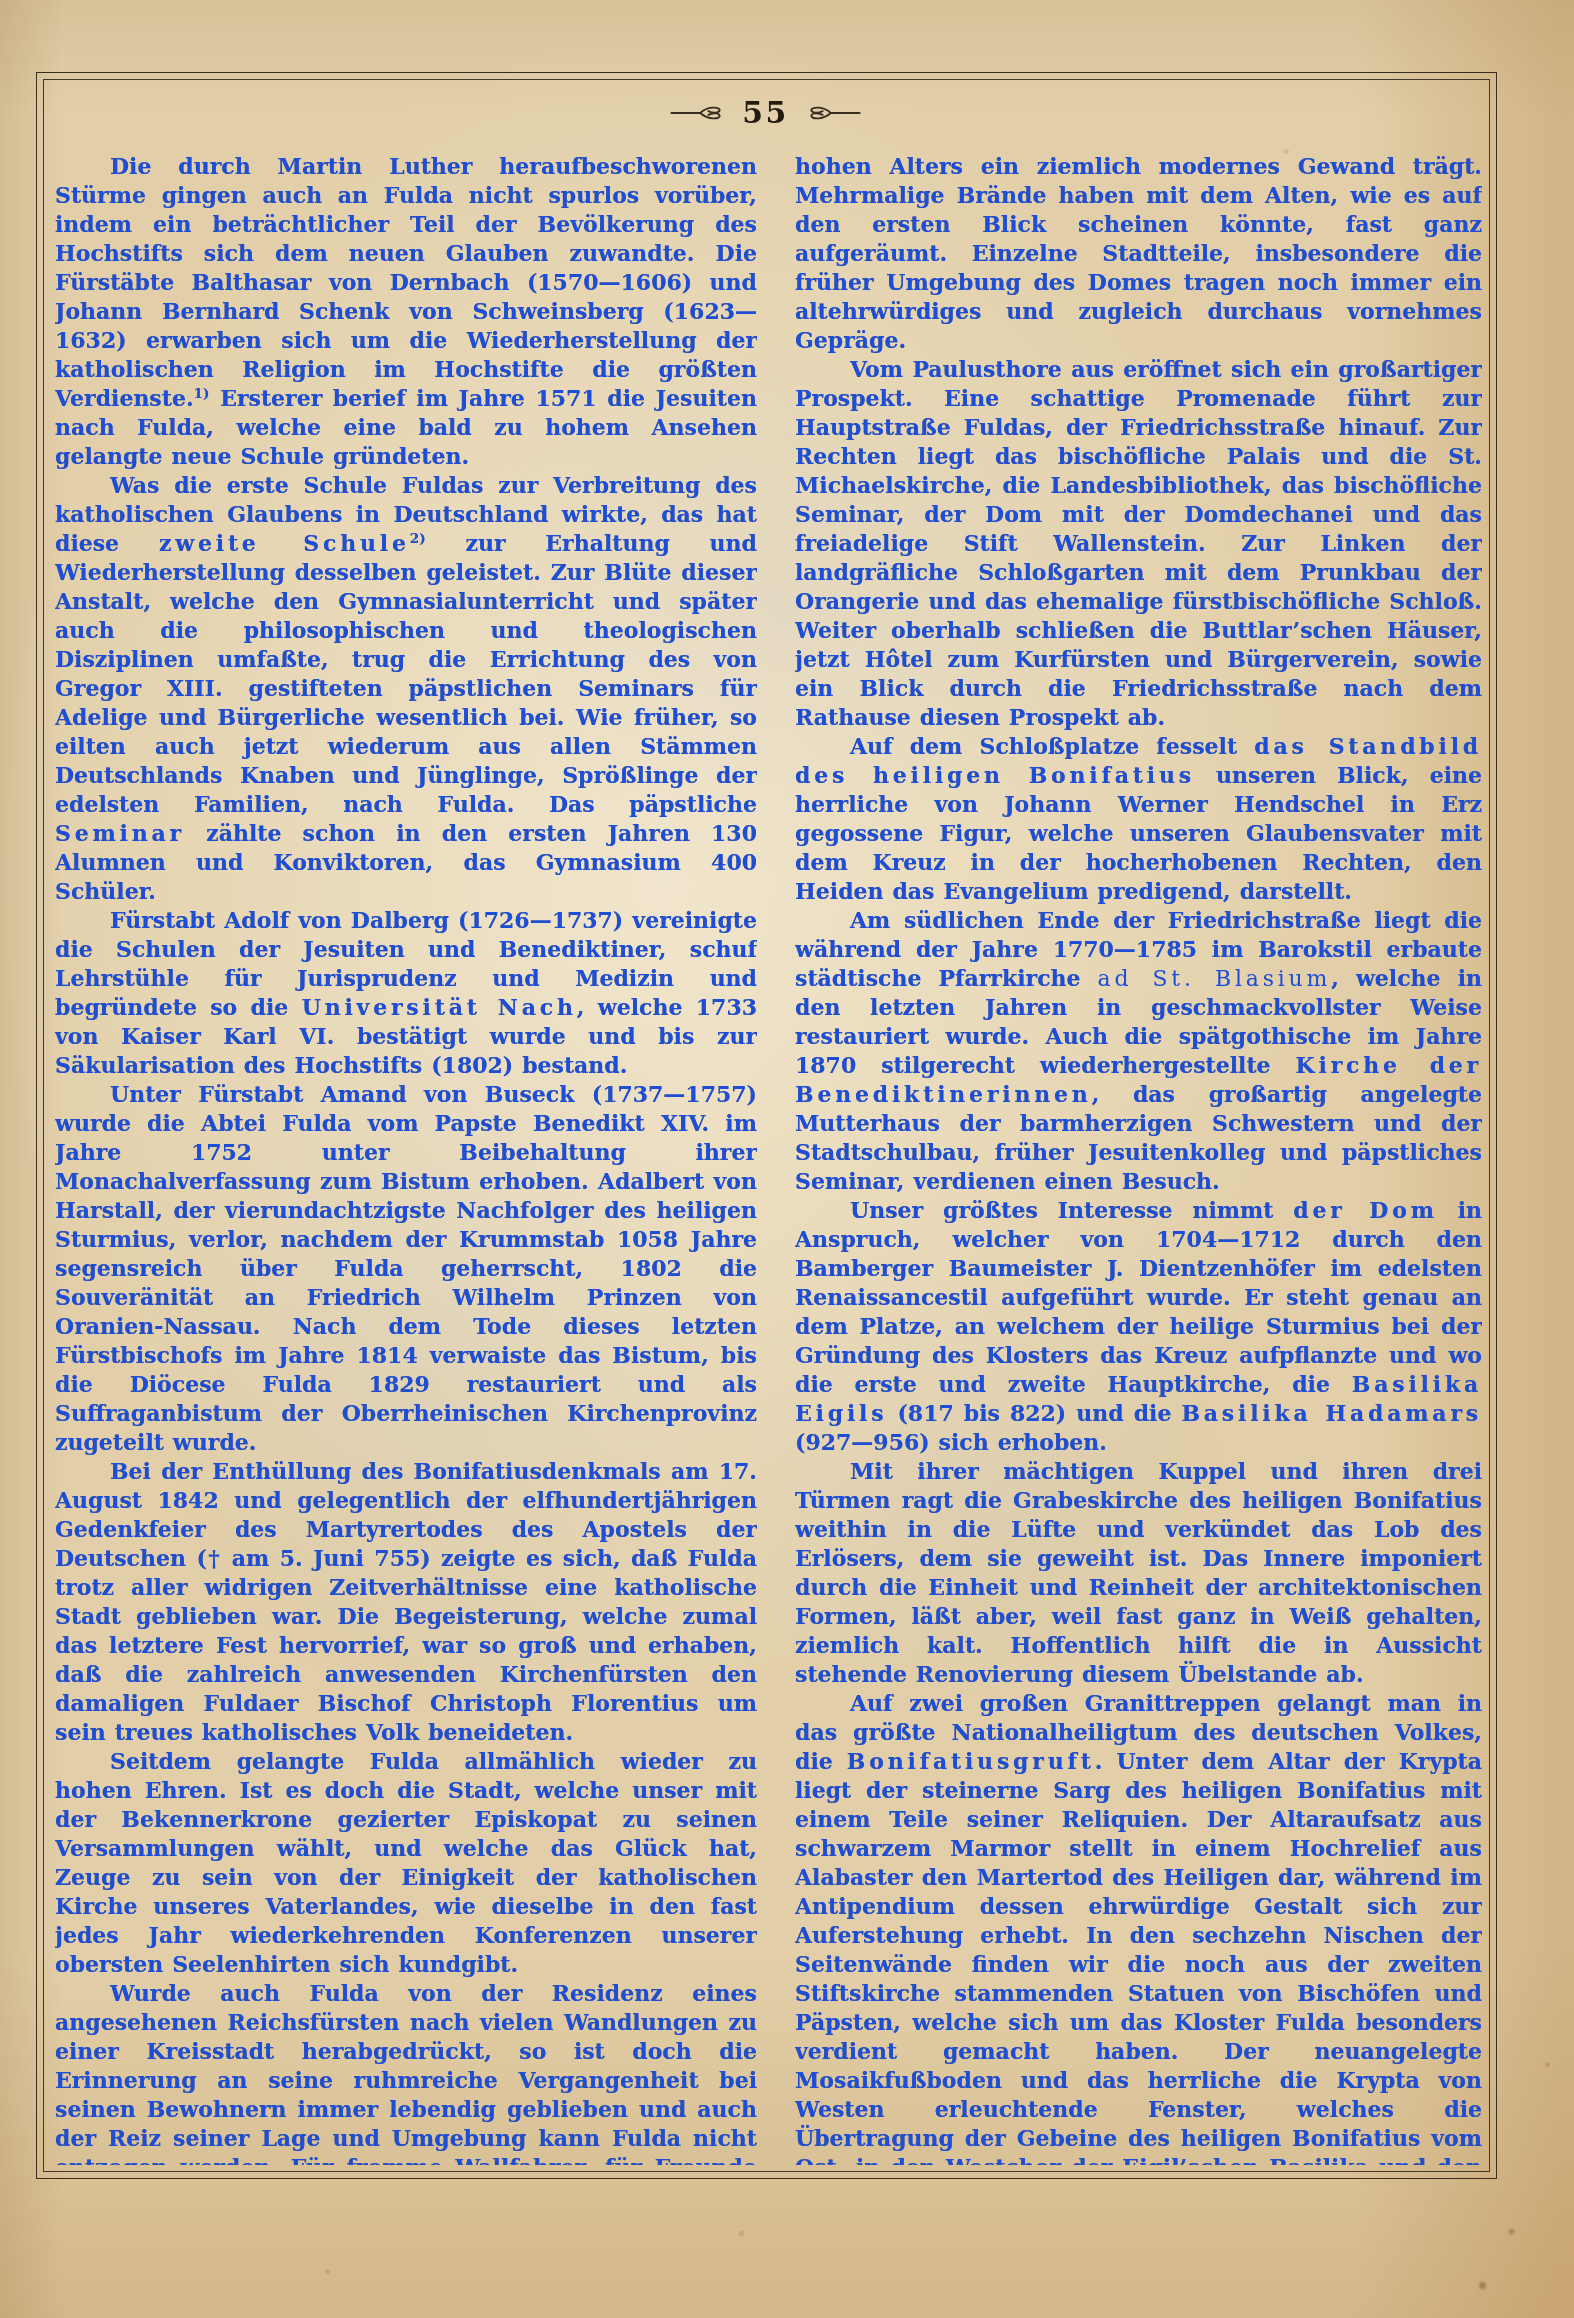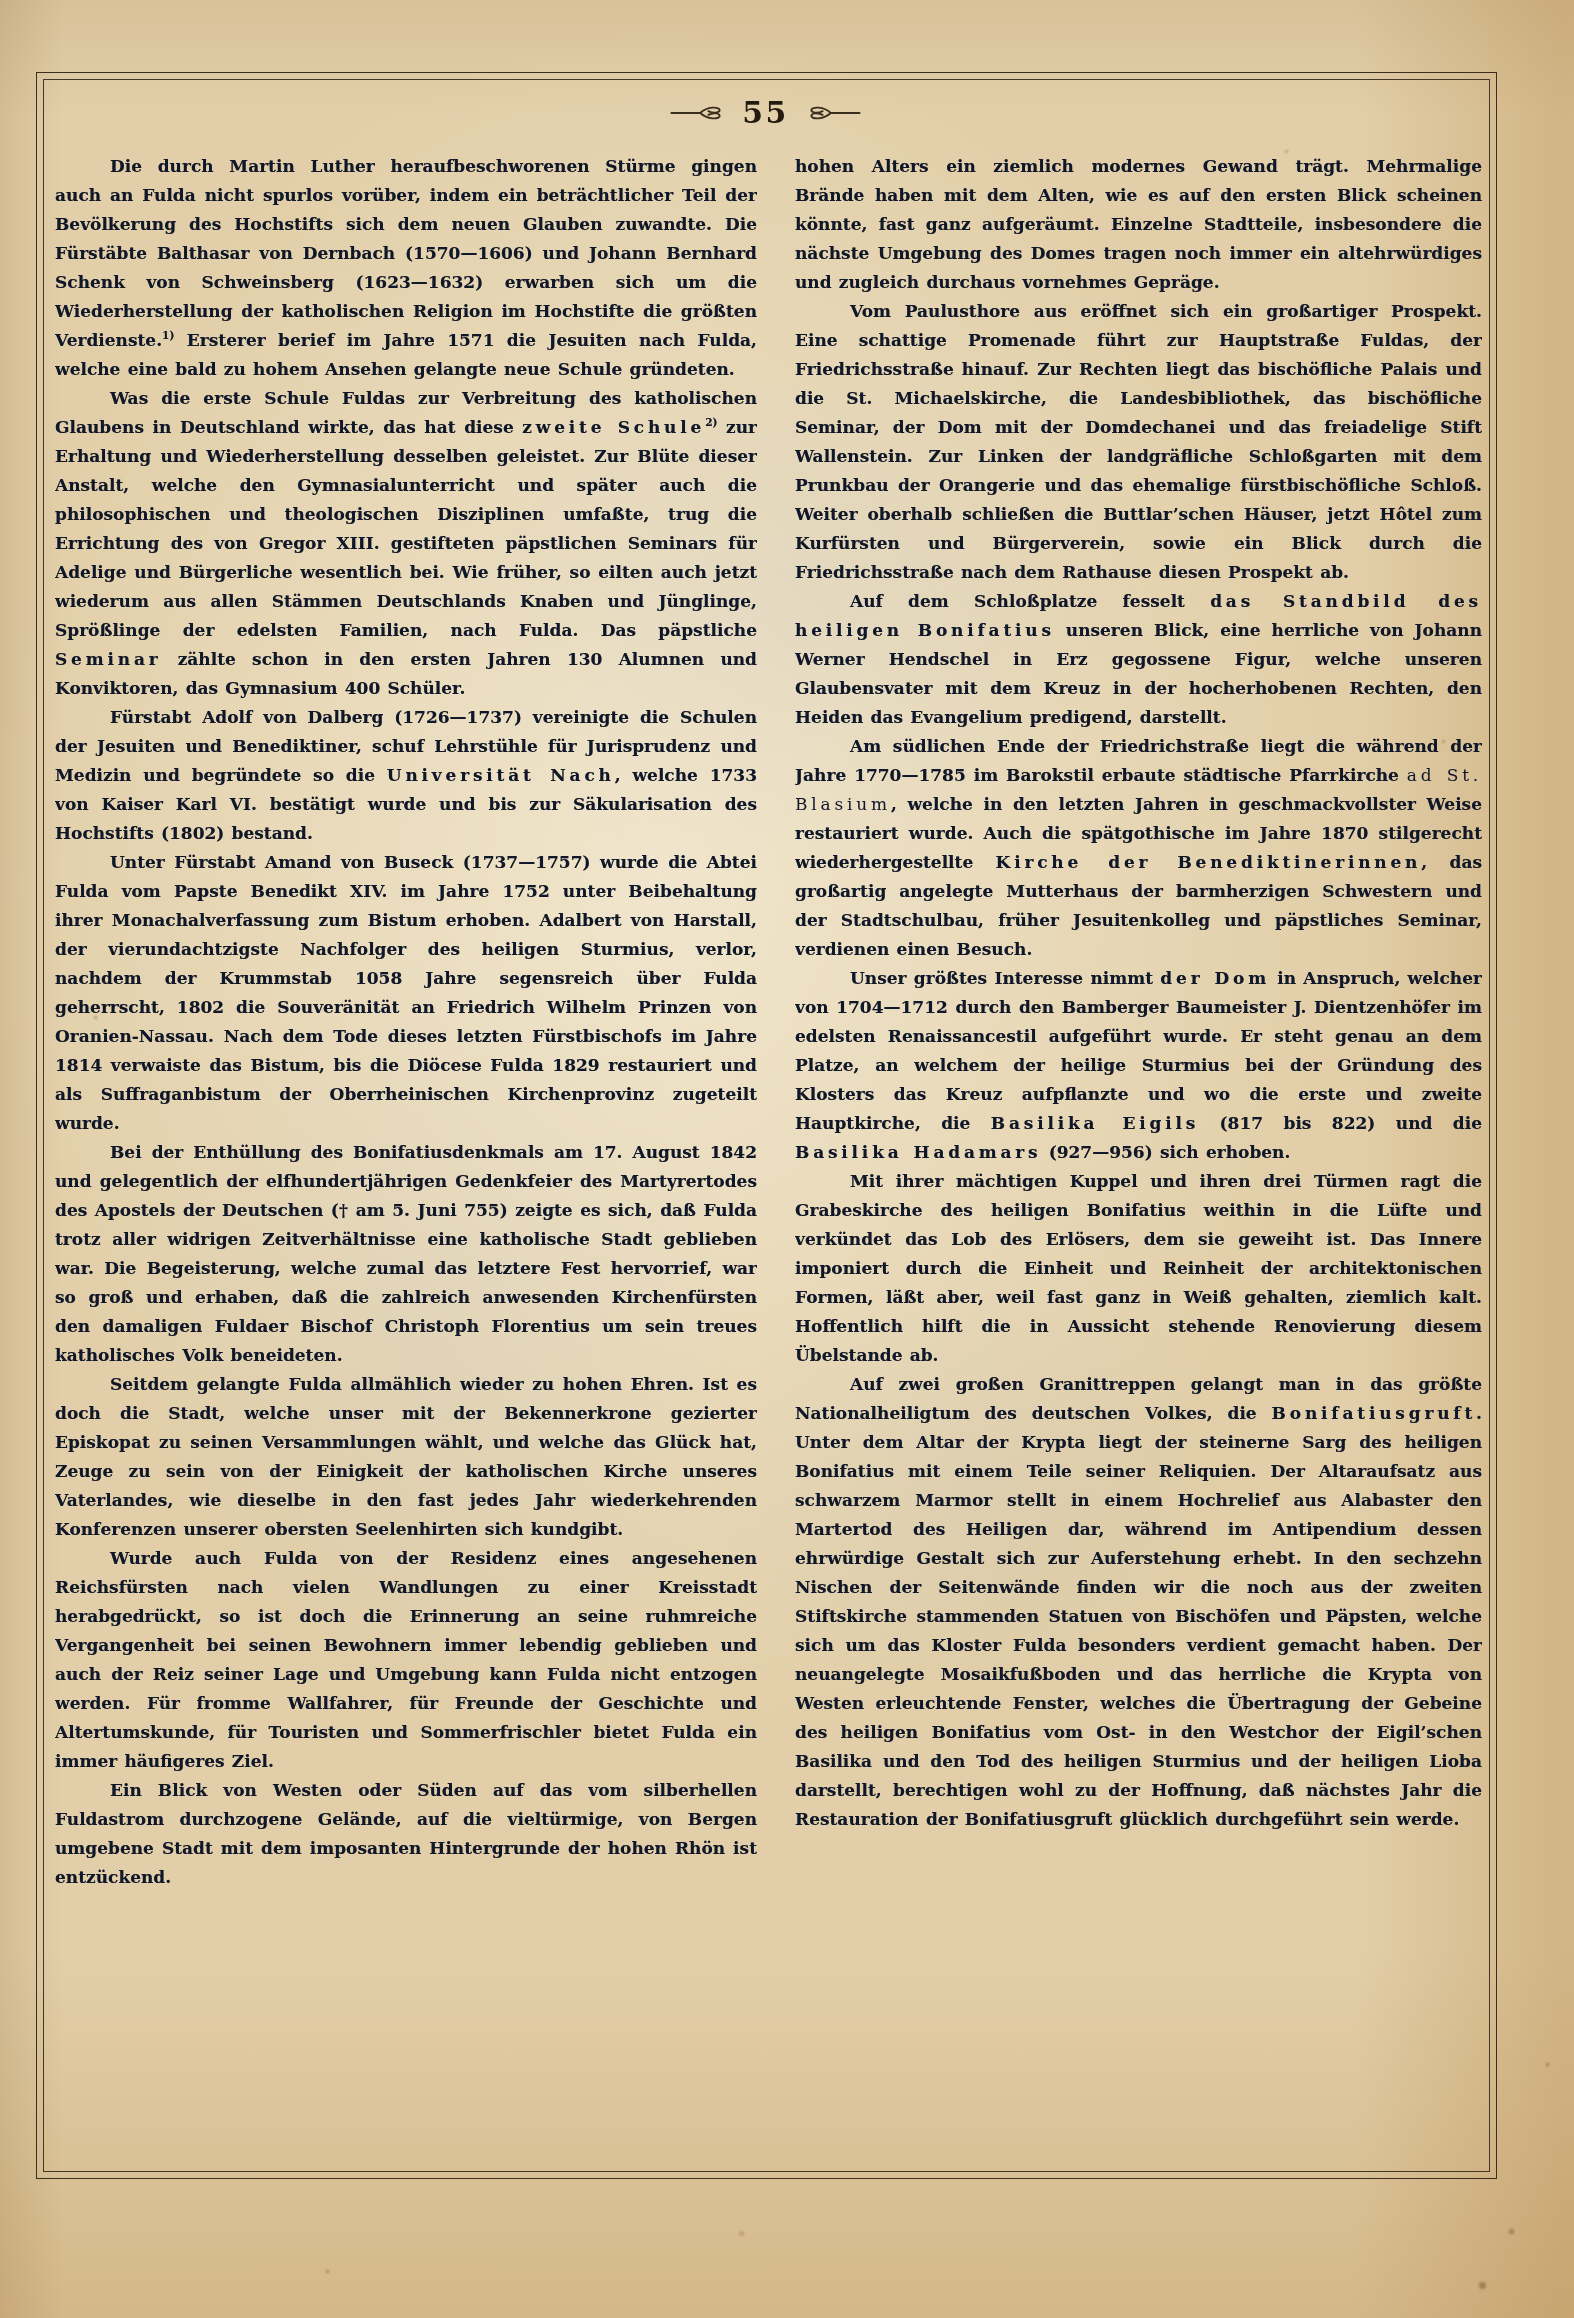--- a/index.html
+++ b/index.html
@@ -26,21 +26,21 @@
       94px 1016px 1.3px 0.6px rgba(120,80,30,0.25),
       326px 2270px 1.3px 0.6px rgba(120,80,30,0.25),
       740px 2232px 1.3px 1.3px rgba(120,80,30,0.18),
       1285px 150px 1.3px 0.6px rgba(120,80,30,0.22);}
   .frame{position:absolute;left:36px;top:72px;width:1459px;height:2105px;border:1.9px solid #3a2e1f;}
   .frame-inner{position:absolute;inset:5.6px;border:1.3px solid #43362a;}
   .page-head{position:absolute;left:36px;top:95px;width:1459px;text-align:center;color:#241b10;}
   .page-num{font-size:30px;font-weight:bold;letter-spacing:2.5px;vertical-align:middle;display:inline-block;margin:0 16.3px;text-align:right;}
   .orn{vertical-align:middle;display:inline-block;}
   .col{position:absolute;top:152px;height:2013px;overflow:hidden;text-align:justify;
-       font-weight:bold;font-size:17px;line-height:29px;color:#0f172a;
+       font-weight:bold;font-size:22px;line-height:29px;color:#1d4ed8;
        text-shadow:0 0 0.6px rgba(38,29,17,0.45);word-spacing:1.3px;}
   .col-left{left:55px;width:702px;}
   .col-right{left:795px;width:687px;}
   .para{margin:0;}
   .para.indent{text-indent:55px;}
   sup{font-size:0.62em;line-height:0;vertical-align:super;}
   .sp{letter-spacing:3.8px;}
   .an{font-weight:normal;text-shadow:none;}
 </style>
 </head>
@@ -73,21 +73,21 @@
       <p class="para indent">Unter Fürstabt Amand von Buseck (1737—1757) wurde die Abtei Fulda vom Papste Benedikt XIV. im Jahre 1752 unter Beibehaltung ihrer Monachalverfassung zum Bistum erhoben. Adalbert von Harstall, der vierundachtzigste Nachfolger des heiligen Sturmius, verlor, nachdem der Krummstab 1058 Jahre segensreich über Fulda geherrscht, 1802 die Souveränität an Friedrich Wilhelm Prinzen von Oranien-Nassau. Nach dem Tode dieses letzten Fürstbischofs im Jahre 1814 verwaiste das Bistum, bis die Diöcese Fulda 1829 restauriert und als Suffraganbistum der Oberrheinischen Kirchenprovinz zugeteilt wurde.</p>
       <p class="para indent">Bei der Enthüllung des Bonifatiusdenkmals am 17. August 1842 und gelegentlich der elfhundertjährigen Gedenkfeier des Martyrertodes des Apostels der Deutschen († am 5. Juni 755) zeigte es sich, daß Fulda trotz aller widrigen Zeitverhältnisse eine katholische Stadt geblieben war. Die Begeisterung, welche zumal das letztere Fest hervorrief, war so groß und erhaben, daß die zahlreich anwesenden Kirchenfürsten den damaligen Fuldaer Bischof Christoph Florentius um sein treues katholisches Volk beneideten.</p>
       <p class="para indent">Seitdem gelangte Fulda allmählich wieder zu hohen Ehren. Ist es doch die Stadt, welche unser mit der Bekennerkrone gezierter Episkopat zu seinen Versammlungen wählt, und welche das Glück hat, Zeuge zu sein von der Einigkeit der katholischen Kirche unseres Vaterlandes, wie dieselbe in den fast jedes Jahr wiederkehrenden Konferenzen unserer obersten Seelenhirten sich kundgibt.</p>
       <p class="para indent">Wurde auch Fulda von der Residenz eines angesehenen Reichsfürsten nach vielen Wandlungen zu einer Kreisstadt herabgedrückt, so ist doch die Erinnerung an seine ruhmreiche Vergangenheit bei seinen Bewohnern immer lebendig geblieben und auch der Reiz seiner Lage und Umgebung kann Fulda nicht entzogen werden. Für fromme Wallfahrer, für Freunde der Geschichte und Altertumskunde, für Touristen und Sommerfrischler bietet Fulda ein immer häufigeres Ziel.</p>
       <p class="para indent">Ein Blick von Westen oder Süden auf das vom silberhellen Fuldastrom durchzogene Gelände, auf die vieltürmige, von Bergen umgebene Stadt mit dem imposanten Hintergrunde der hohen Rhön ist entzückend.</p>
 
   </div>
 
   <div class="col col-right">
 
-  <p class="para">hohen Alters ein ziemlich modernes Gewand trägt. Mehrmalige Brände haben mit dem Alten, wie es auf den ersten Blick scheinen könnte, fast ganz aufgeräumt. Einzelne Stadtteile, insbesondere die nächste Umgebung des Domes tragen noch immer ein altehrwürdiges und zugleich durchaus vornehmes Gepräge.</p>
+  <p class="para">hohen Alters ein ziemlich modernes Gewand trägt. Mehrmalige Brände haben mit dem Alten, wie es auf den ersten Blick scheinen könnte, fast ganz aufgeräumt. Einzelne Stadtteile, insbesondere die früher Umgebung des Domes tragen noch immer ein altehrwürdiges und zugleich durchaus vornehmes Gepräge.</p>
       <p class="para indent">Vom Paulusthore aus eröffnet sich ein großartiger Prospekt. Eine schattige Promenade führt zur Hauptstraße Fuldas, der Friedrichsstraße hinauf. Zur Rechten liegt das bischöfliche Palais und die St. Michaelskirche, die Landesbibliothek, das bischöfliche Seminar, der Dom mit der Domdechanei und das freiadelige Stift Wallenstein. Zur Linken der landgräfliche Schloßgarten mit dem Prunkbau der Orangerie und das ehemalige fürstbischöfliche Schloß. Weiter oberhalb schließen die Buttlar’schen Häuser, jetzt Hôtel zum Kurfürsten und Bürgerverein, sowie ein Blick durch die Friedrichsstraße nach dem Rathause diesen Prospekt ab.</p>
       <p class="para indent">Auf dem Schloßplatze fesselt <span class="sp">das Standbild des heiligen Bonifatius</span> unseren Blick, eine herrliche von Johann Werner Hendschel in Erz gegossene Figur, welche unseren Glaubensvater mit dem Kreuz in der hocherhobenen Rechten, den Heiden das Evangelium predigend, darstellt.</p>
       <p class="para indent">Am südlichen Ende der Friedrichstraße liegt die während der Jahre 1770—1785 im Barokstil erbaute städtische Pfarrkirche <span class="sp an">ad St. Blasium</span>, welche in den letzten Jahren in geschmackvollster Weise restauriert wurde. Auch die spätgothische im Jahre 1870 stilgerecht wiederhergestellte <span class="sp">Kirche der Benediktinerinnen</span>, das großartig angelegte Mutterhaus der barmherzigen Schwestern und der Stadtschulbau, früher Jesuitenkolleg und päpstliches Seminar, verdienen einen Besuch.</p>
       <p class="para indent">Unser größtes Interesse nimmt <span class="sp">der Dom</span> in Anspruch, welcher von 1704—1712 durch den Bamberger Baumeister J. Dientzenhöfer im edelsten Renaissancestil aufgeführt wurde. Er steht genau an dem Platze, an welchem der heilige Sturmius bei der Gründung des Klosters das Kreuz aufpflanzte und wo die erste und zweite Hauptkirche, die <span class="sp">Basilika Eigils</span> (817 bis 822) und die <span class="sp">Basilika Hadamars</span> (927—956) sich erhoben.</p>
       <p class="para indent">Mit ihrer mächtigen Kuppel und ihren drei Türmen ragt die Grabeskirche des heiligen Bonifatius weithin in die Lüfte und verkündet das Lob des Erlösers, dem sie geweiht ist. Das Innere imponiert durch die Einheit und Reinheit der architektonischen Formen, läßt aber, weil fast ganz in Weiß gehalten, ziemlich kalt. Hoffentlich hilft die in Aussicht stehende Renovierung diesem Übelstande ab.</p>
       <p class="para indent">Auf zwei großen Granittreppen gelangt man in das größte Nationalheiligtum des deutschen Volkes, die <span class="sp">Bonifatiusgruft</span>. Unter dem Altar der Krypta liegt der steinerne Sarg des heiligen Bonifatius mit einem Teile seiner Reliquien. Der Altaraufsatz aus schwarzem Marmor stellt in einem Hochrelief aus Alabaster den Martertod des Heiligen dar, während im Antipendium dessen ehrwürdige Gestalt sich zur Auferstehung erhebt. In den sechzehn Nischen der Seitenwände finden wir die noch aus der zweiten Stiftskirche stammenden Statuen von Bischöfen und Päpsten, welche sich um das Kloster Fulda besonders verdient gemacht haben. Der neuangelegte Mosaikfußboden und das herrliche die Krypta von Westen erleuchtende Fenster, welches die Übertragung der Gebeine des heiligen Bonifatius vom Ost- in den Westchor der Eigil’schen Basilika und den Tod des heiligen Sturmius und der heiligen Lioba darstellt, berechtigen wohl zu der Hoffnung, daß nächstes Jahr die Restauration der Bonifatiusgruft glücklich durchgeführt sein werde.</p>
     </div>
 </div>
 
 

